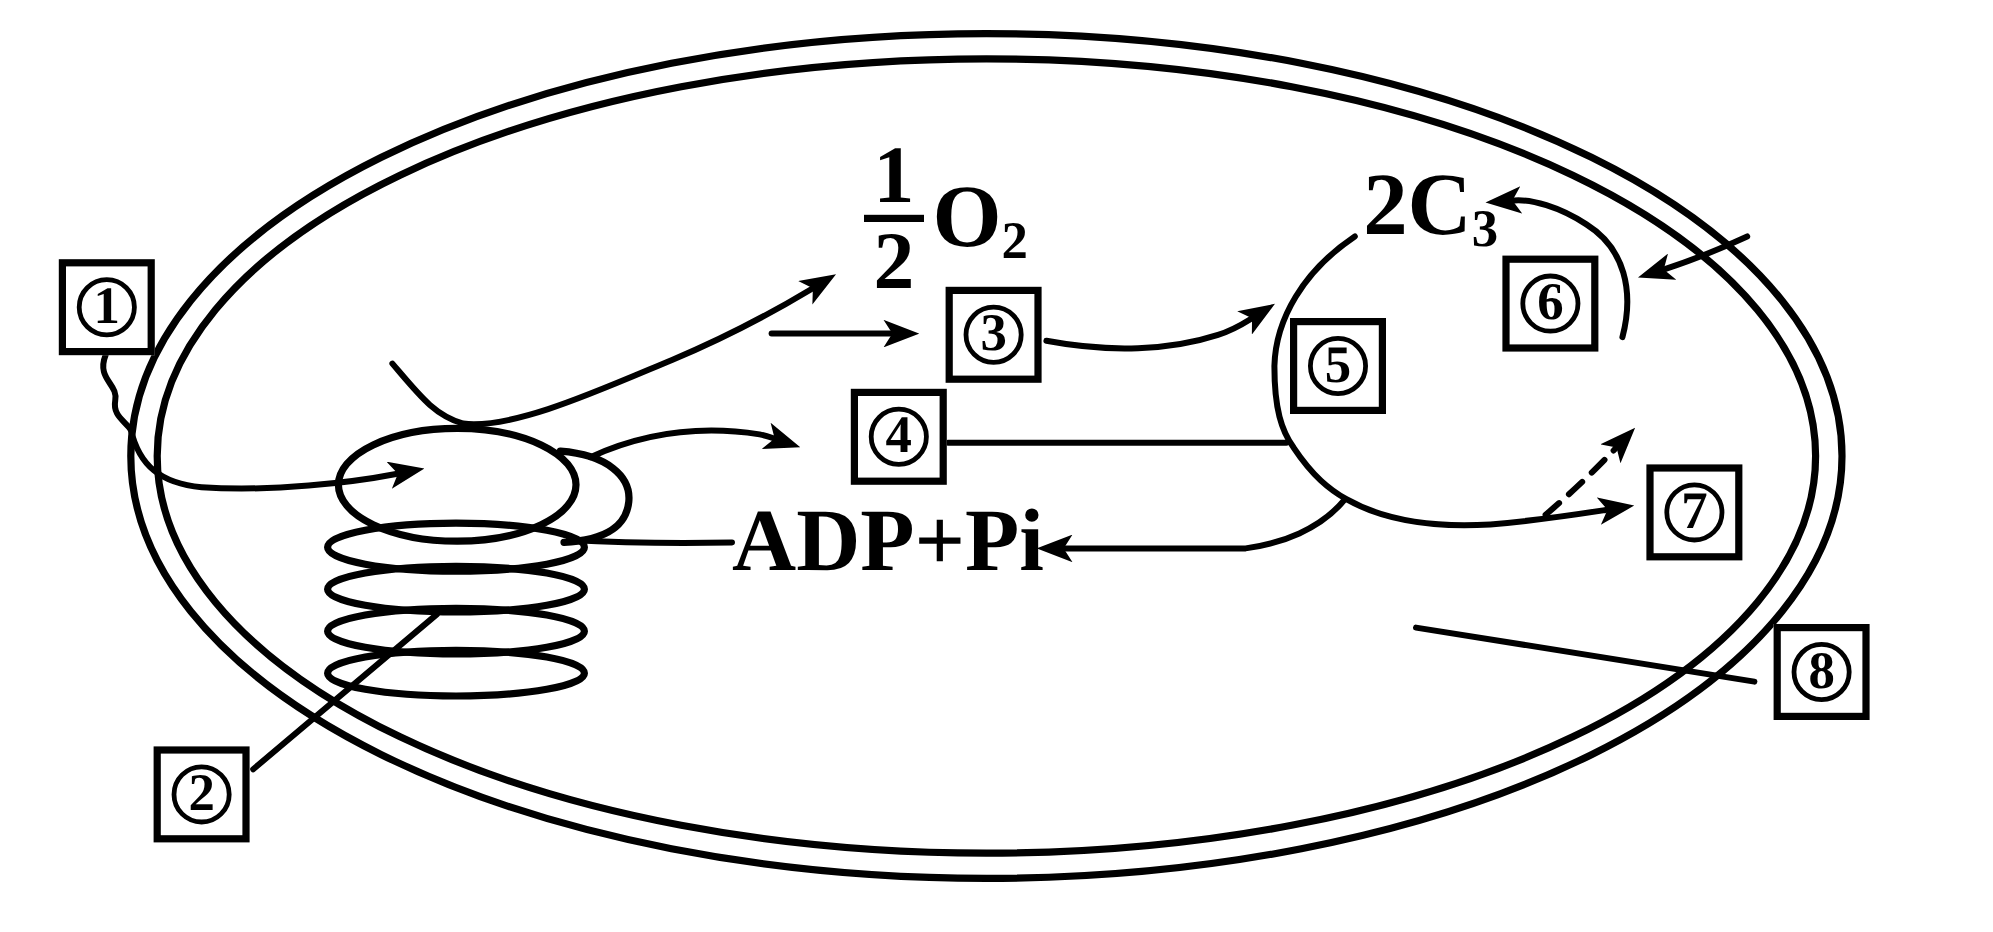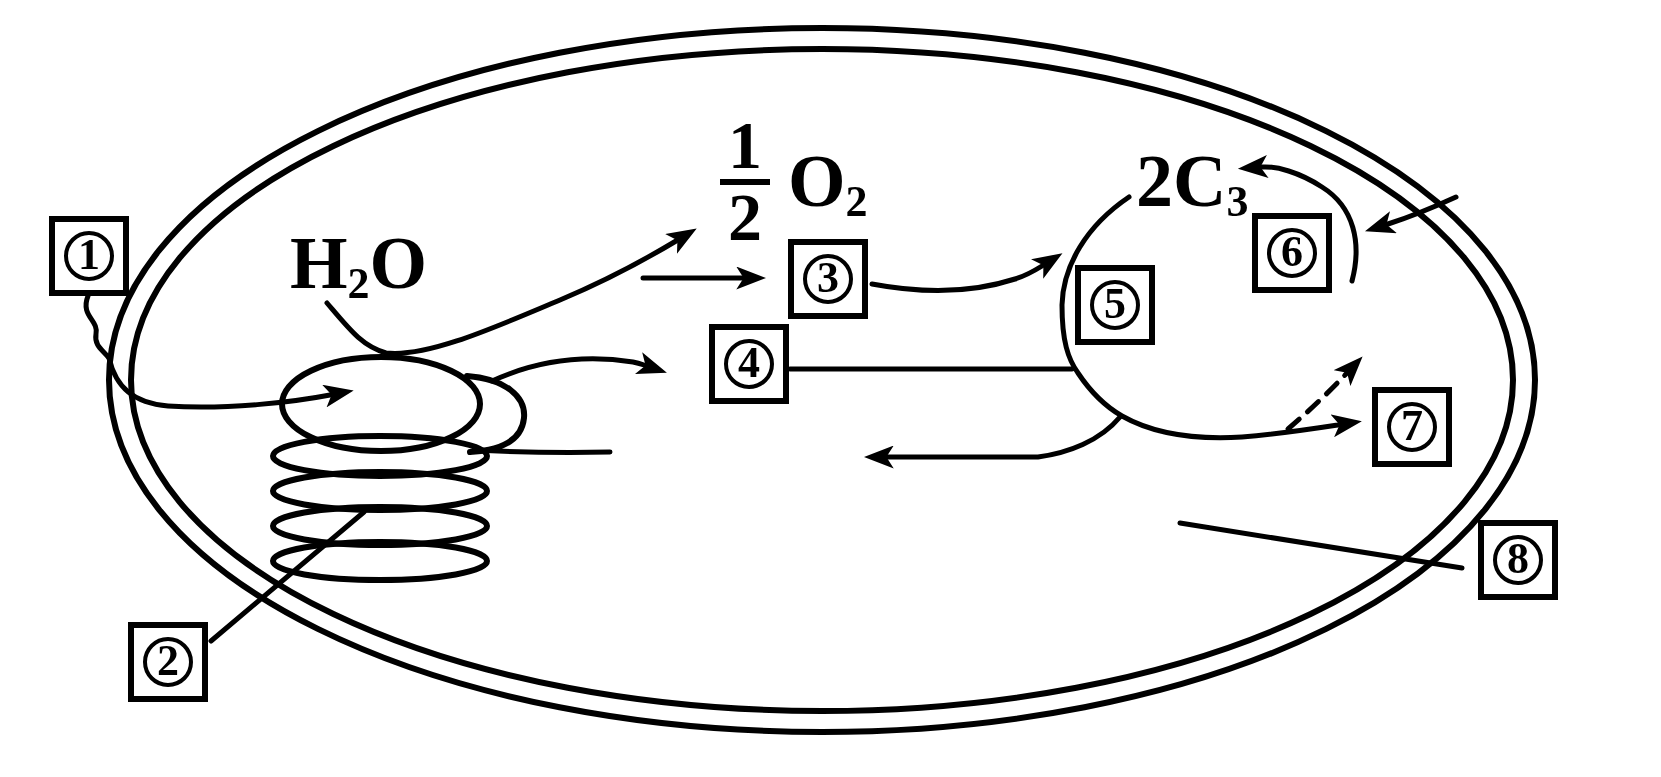--- a/index.html
+++ b/index.html
@@ -51,21 +51,21 @@
   .frac{
     display:flex;flex-direction:column;align-items:center;
     width:50px;
   }
   .frac .num,.frac .den{
     font-size:68px;font-weight:bold;line-height:0.88;
   }
   .frac .bar{
     width:100%;height:0;border-top:6px solid #000;margin:3px 0;
   }
-  .o2part{margin-left:18px;margin-top:28px;}
+  .o2part{margin-left:7px;margin-top:28px;}
 </style>
 </head>
 <body>
 
 <div id="stage">
 
   <svg id="diagram-svg" width="1661" height="777" viewBox="0 0 1661 777">
     <defs>
       <marker id="arrow" viewBox="0 0 13 10" refX="2.5" refY="5" markerWidth="30" markerHeight="23" markerUnits="userSpaceOnUse" orient="auto">
         <path d="M0,0 L13,5 L0,10 L3.2,5 Z" fill="#000"></path>
@@ -132,35 +132,33 @@
   <div class="numbox" style="left:1252px;top:213px;">
     <span class="numcircle">6</span>
   </div>
   <div class="numbox" style="left:1372px;top:387px;">
     <span class="numcircle">7</span>
   </div>
   <div class="numbox" style="left:1478px;top:520px;">
     <span class="numcircle">8</span>
   </div>
 
-  <div class="chem" style="left:290px;top:226px;">
-    <span>H</span><span class="sub">2</span><span>O</span>
-  </div>
 
   <div class="chem" style="left:720px;top:116px;">
     <span class="frac-group">
       <span class="frac">
         <span class="num">1</span>
         <span class="bar"></span>
         <span class="den">2</span>
       </span>
       <span class="o2part"><span>O</span><span class="sub">2</span></span>
     </span>
   </div>
 
+  <div class="chem" style="left:610px;top:414px;">ADP+Pi</div>
 
-  <div class="chem" style="left:1136px;top:144px;">
+  <div class="chem" style="left:1136px;top:134px;">
     <span>2</span><span>C</span><span class="sub">3</span>
   </div>
 
 
 
 </div>
 
 </body></html>

